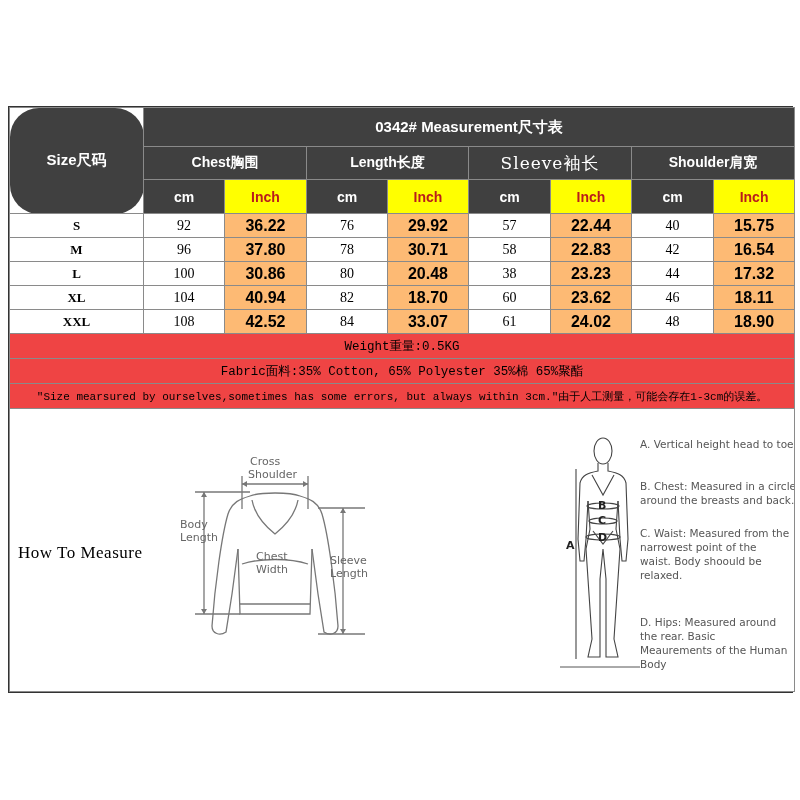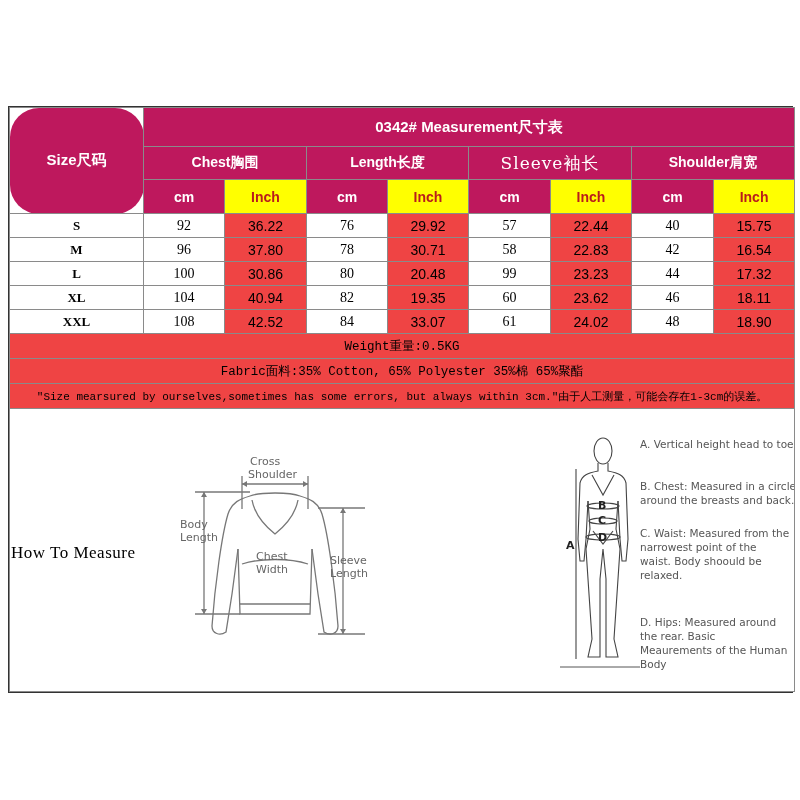--- a/index.html
+++ b/index.html
@@ -1,33 +1,33 @@
 <!DOCTYPE html>
 <html><head>
 <meta charset="utf-8">
 <style>
   html,body{margin:0;padding:0;background:#fff;}
   body{width:800px;height:800px;position:relative;overflow:hidden;font-family:"Liberation Sans",sans-serif;}
   .sheet{position:absolute;left:8px;top:106px;width:785px;border:1px solid #333;box-sizing:border-box;}
   table.size{border-collapse:collapse;width:100%;table-layout:fixed;}
   table.size td,table.size th{border:1px solid #8a8a8a;text-align:center;padding:0;overflow:hidden;white-space:nowrap;}
-  th.blk{background:#be185d;color:#fff;font-weight:bold;font-size:14px;font-family:"Liberation Sans",sans-serif;}
+  th.blk{background:#404040;color:#fff;font-weight:bold;font-size:14px;font-family:"Liberation Sans",sans-serif;}
   th.yel{background:#ffff00;color:#b91c1c;font-weight:bold;font-size:14px;}
   th.title{height:38px;font-size:15px;}
   th.grp{height:32px;}
   th.unit{height:33px;}
   th.sz{font-size:15px;border-radius:29px;}
   th.mono{font-family:"DejaVu Serif",serif;font-weight:normal;font-size:17px;letter-spacing:1px;}
   td.cell{height:23px;font-family:"Liberation Serif",serif;font-size:14px;color:#000;background:#fff;}
   td.sizecell{font-weight:bold;font-size:13px;}
-  td.inch{background:#ef4444;font-family:"Liberation Sans",sans-serif;font-weight:normal;font-size:14px;}
+  td.inch{background:#fdba74;font-family:"Liberation Sans",sans-serif;font-weight:bold;font-size:16px;}
   td.info{height:24px;font-family:"Liberation Mono",monospace;font-size:12.5px;background:#ef4444;}
   td.note{font-size:11px;text-align:left;padding-left:8px;}
   td.measure{height:282px;position:relative;background:#fff;}
-  .how{position:absolute;left:1px;top:134px;font-family:"Liberation Serif",serif;font-size:17px;color:#000;letter-spacing:0.5px;}
+  .how{position:absolute;left:8px;top:134px;font-family:"Liberation Serif",serif;font-size:17px;color:#000;letter-spacing:0.5px;}
   .garment{position:absolute;left:160px;top:45px;width:210px;width:200px;height:190px;}
   .body-fig{position:absolute;left:540px;top:20px;width:250px;height:255px;}
   .lbl{font-family:"DejaVu Sans",sans-serif;fill:#666;font-size:11px;}
   .desc{position:absolute;left:90px;font-family:"DejaVu Sans",sans-serif;font-size:10.5px;color:#555;line-height:14px;white-space:normal;text-align:left;}
 </style>
 </head>
 <body>
 
 <div class="sheet">
   <table class="size">
@@ -85,31 +85,31 @@
       <td class="cell inch">22.83</td>
       <td class="cell">42</td>
       <td class="cell inch">16.54</td>
     </tr>
     <tr>
       <td class="cell sizecell">L</td>
       <td class="cell">100</td>
       <td class="cell inch">30.86</td>
       <td class="cell">80</td>
       <td class="cell inch">20.48</td>
-      <td class="cell">99</td>
+      <td class="cell">38</td>
       <td class="cell inch">23.23</td>
       <td class="cell">44</td>
       <td class="cell inch">17.32</td>
     </tr>
     <tr>
       <td class="cell sizecell">XL</td>
       <td class="cell">104</td>
       <td class="cell inch">40.94</td>
       <td class="cell">82</td>
-      <td class="cell inch">19.35</td>
+      <td class="cell inch">18.70</td>
       <td class="cell">60</td>
       <td class="cell inch">23.62</td>
       <td class="cell">46</td>
       <td class="cell inch">18.11</td>
     </tr>
     <tr>
       <td class="cell sizecell">XXL</td>
       <td class="cell">108</td>
       <td class="cell inch">42.52</td>
       <td class="cell">84</td>

